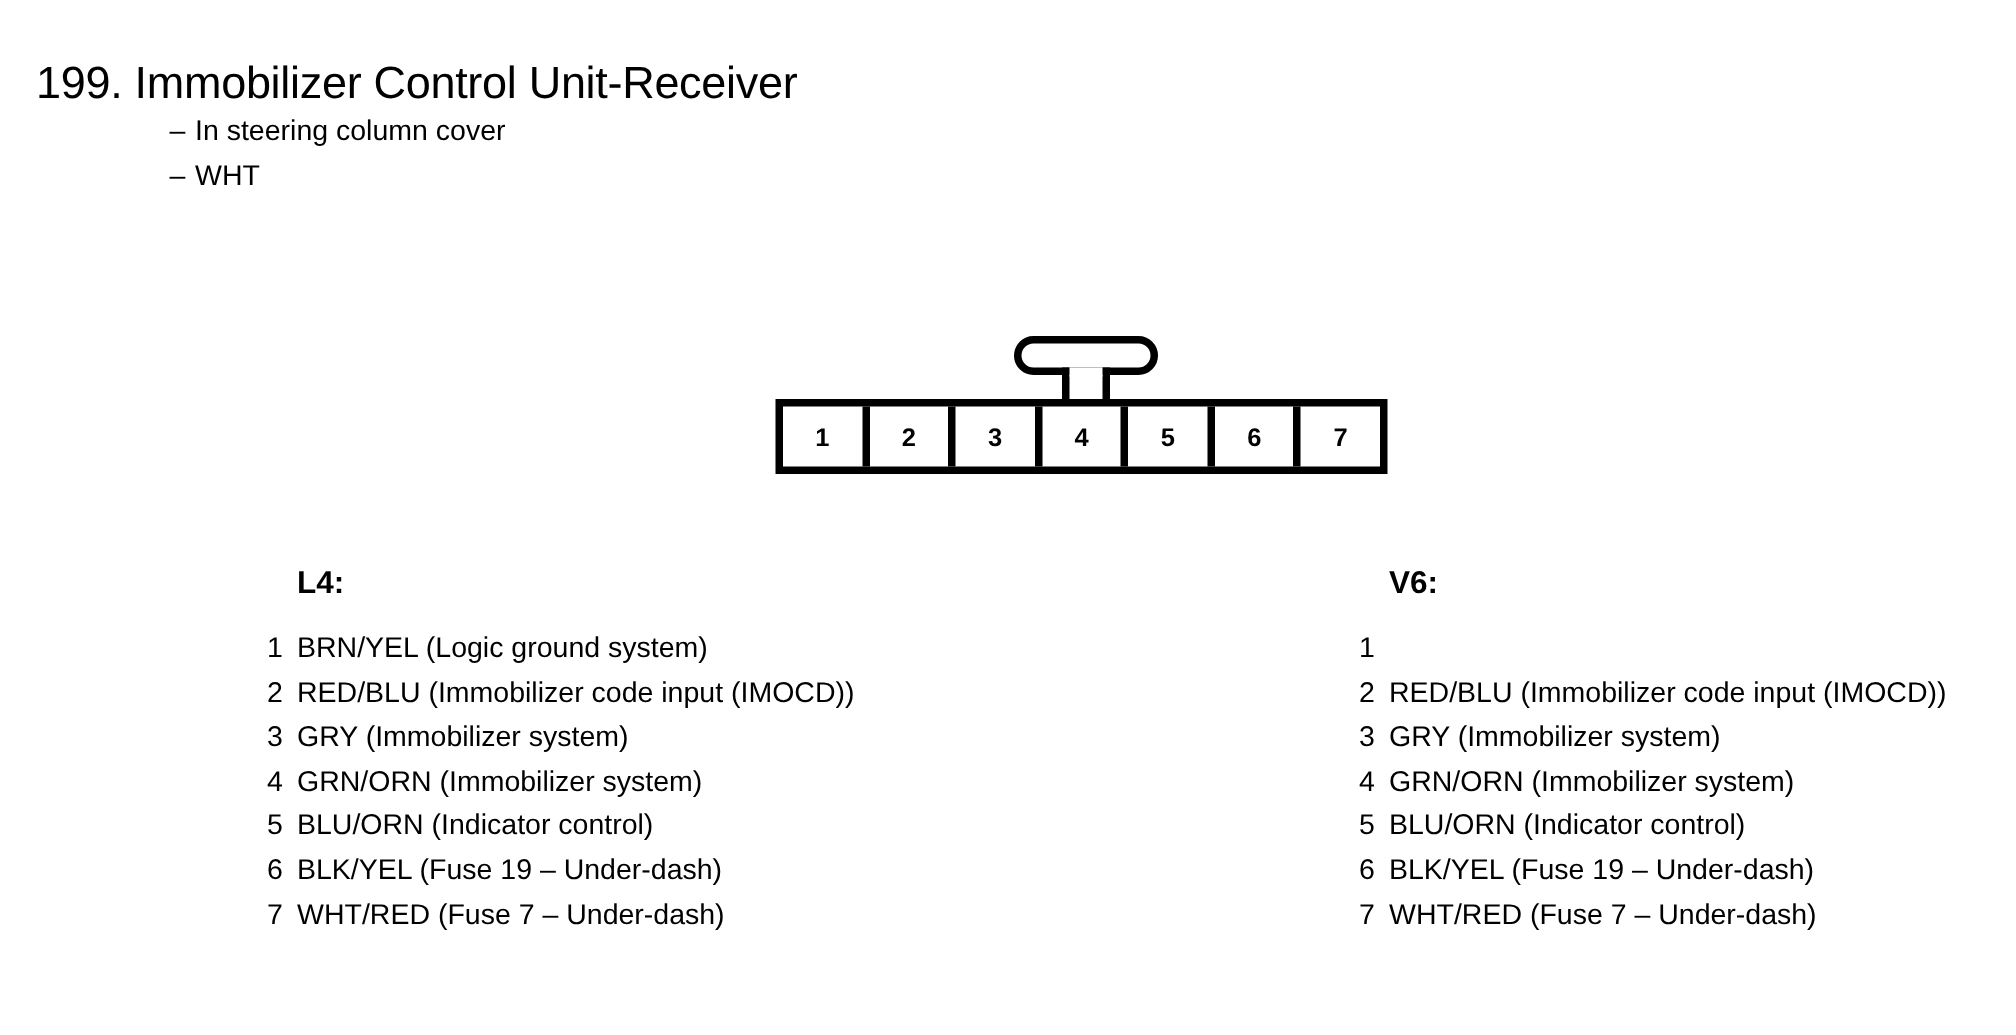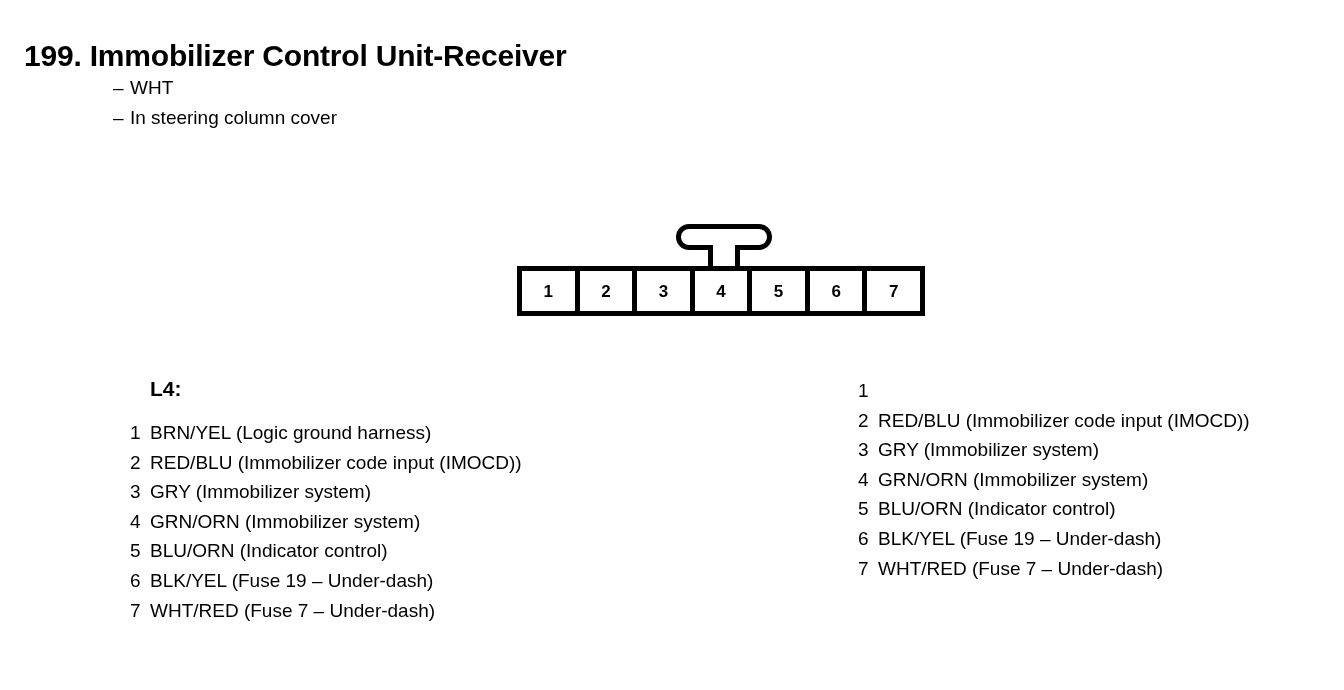--- a/index.html
+++ b/index.html
@@ -17,21 +17,21 @@
     color: #000000;
     -webkit-font-smoothing: none;
   }
 
   
   .page-title {
     position: absolute;
     left: 24px;
     top: 18px;
     font-size: 30px;
-    font-weight: bold;
+    font-weight: normal;
     letter-spacing: -0.2px;
     white-space: nowrap;
     line-height: 36px;
   }
 
   .notes {
     position: absolute;
     left: 113px;
     top: 73px;
     font-size: 19px;
@@ -125,20 +125,21 @@
     line-height: 1;
   }
   .pin-cell:last-child {
     border-right: none;
   }
 
   
   .pinout-col {
     position: absolute;
     top: 376px;
+    margin-left: 48px;
   }
   .pinout-col.l4 { left: 130px; }
   .pinout-col.v6 { left: 858px; }
 
   .col-heading {
     font-size: 21px;
     font-weight: bold;
     line-height: 26px;
     margin-left: 20px;
     margin-bottom: 16px;
@@ -166,22 +167,22 @@
   .pin-desc {
     white-space: nowrap;
   }
 </style>
 </head>
 <body>
 
 <h1 class="page-title">199. Immobilizer Control Unit-Receiver</h1>
 
 <div class="notes">
+  <span class="note-line"><span class="note-dash">–</span><span>In steering column cover</span></span>
   <span class="note-line"><span class="note-dash">–</span><span>WHT</span></span>
-  <span class="note-line"><span class="note-dash">–</span><span>In steering column cover</span></span>
 </div>
 
 <div class="connector">
 
   <div class="latch">
     <div class="latch-bar"></div>
     <div class="latch-neck-left"></div>
     <div class="latch-neck-right"></div>
     <div class="latch-mouth"></div>
   </div>
@@ -210,21 +211,21 @@
       </div>
   </div>
 
 </div>
 
 <div class="pinout-col l4">
   <div class="col-heading">L4:</div>
   <ul class="pin-list">
     <li class="pin-row">
       <span class="pin-num">1</span>
-      <span class="pin-desc">BRN/YEL (Logic ground harness)</span>
+      <span class="pin-desc">BRN/YEL (Logic ground system)</span>
     </li>
     <li class="pin-row">
       <span class="pin-num">2</span>
       <span class="pin-desc">RED/BLU (Immobilizer code input (IMOCD))</span>
     </li>
     <li class="pin-row">
       <span class="pin-num">3</span>
       <span class="pin-desc">GRY (Immobilizer system)</span>
     </li>
     <li class="pin-row">
@@ -240,20 +241,21 @@
       <span class="pin-desc">BLK/YEL (Fuse 19 – Under-dash)</span>
     </li>
     <li class="pin-row">
       <span class="pin-num">7</span>
       <span class="pin-desc">WHT/RED (Fuse 7 – Under-dash)</span>
     </li>
   </ul>
 </div>
 
 <div class="pinout-col v6">
+  <div class="col-heading">V6:</div>
   <ul class="pin-list">
     <li class="pin-row">
       <span class="pin-num">1</span>
     </li>
     <li class="pin-row">
       <span class="pin-num">2</span>
       <span class="pin-desc">RED/BLU (Immobilizer code input (IMOCD))</span>
     </li>
     <li class="pin-row">
       <span class="pin-num">3</span>

